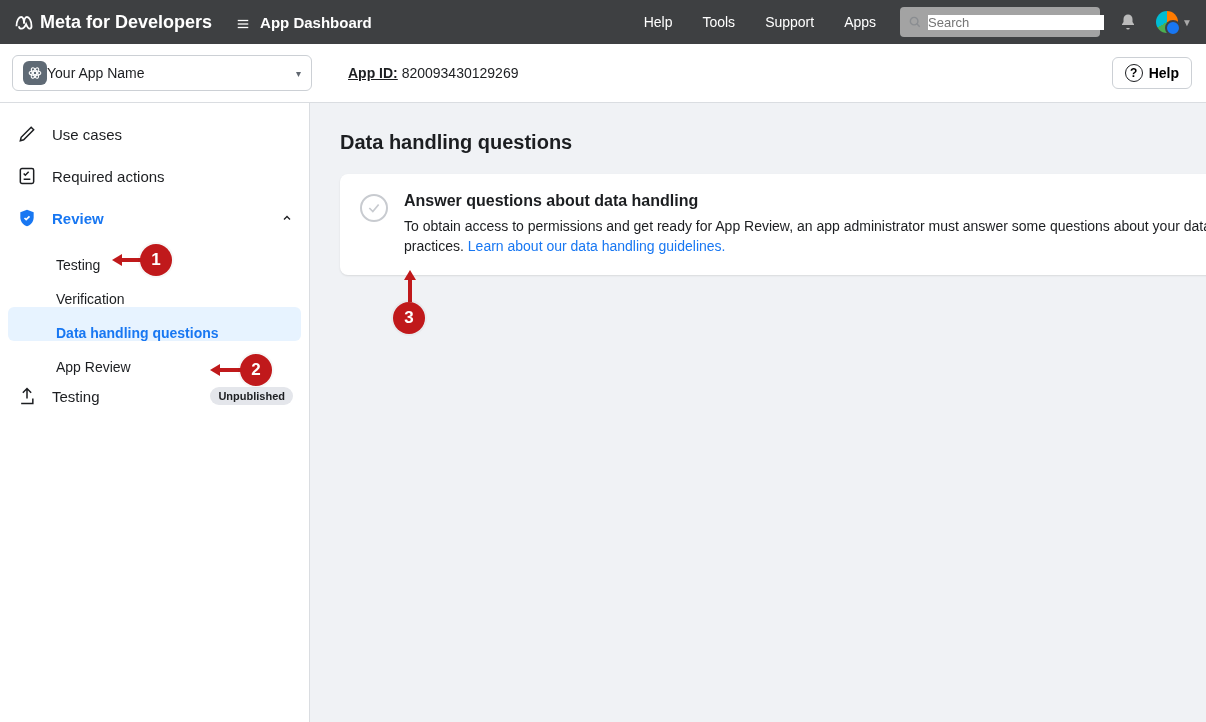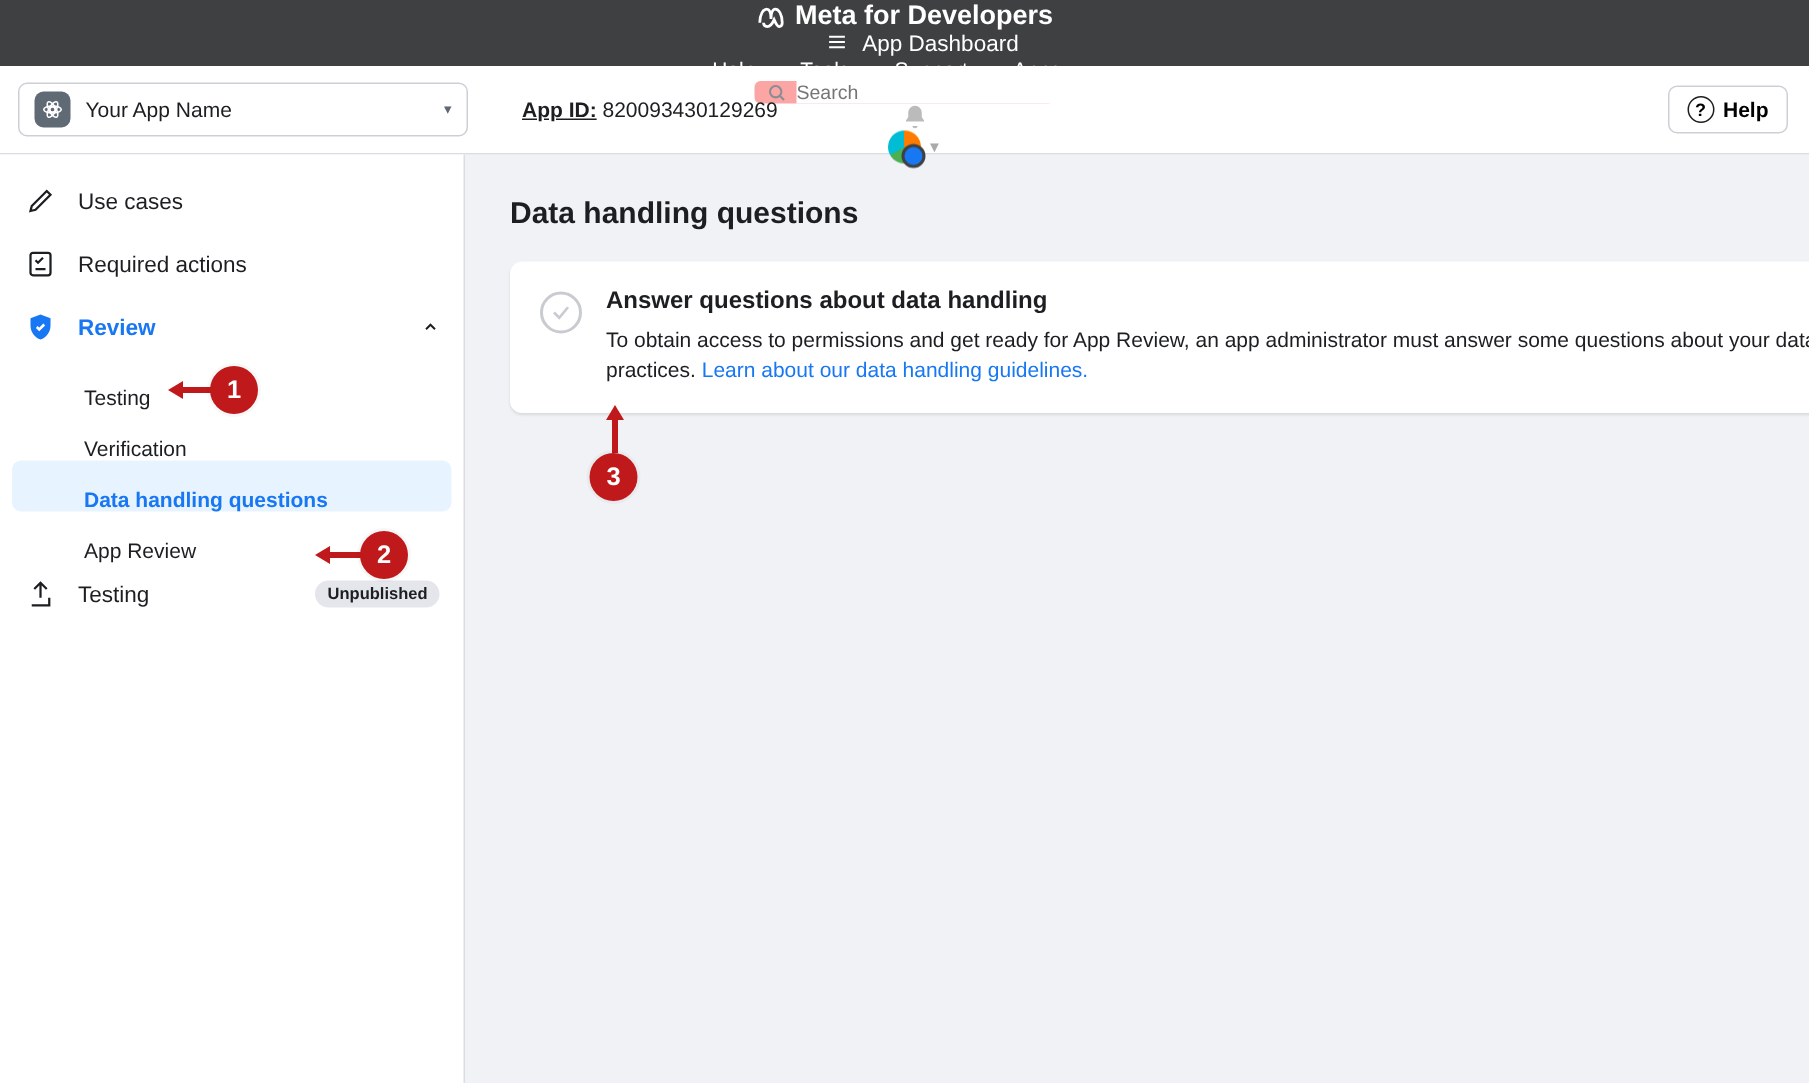--- a/index.html
+++ b/index.html
@@ -1,37 +1,37 @@
 <!DOCTYPE html>
 <html><head>
 <meta charset="utf-8">
 <style>
   * { box-sizing: border-box; margin: 0; padding: 0; }
   html, body { height: 100%; font-family: Helvetica, Arial, sans-serif; font-size: 14px; color: #1c1e21; background: #f0f2f5; overflow: hidden; }
 
   
-  .topbar { height: 44px; background: #3e4042; color: #fff; display: flex; align-items: center; padding: 0 14px; flex-direction: column; }
+  .topbar { height: 44px; background: #3e4042; color: #fff; display: flex; align-items: center; padding: 0 14px; }
   .brand { display: flex; align-items: center; gap: 6px; font-size: 18px; font-weight: 600; white-space: nowrap; }
   .brand-icon svg { display:block; }
-  .topbar .dash-link { margin-left: 24px; display:flex; align-items:flex-start; gap:10px; font-size:15px; font-weight:400; }
+  .topbar .dash-link { margin-left: 24px; display:flex; align-items:flex-end; gap:10px; font-size:15px; font-weight:700; }
   .topbar .spacer { flex: 1; }
   .nav-links { display: flex; gap: 30px; margin-right: 24px; font-size:14px; }
   .nav-links > div { cursor: pointer; }
-  .search-box { width: 200px; height: 30px; background: #fca5a5; border-radius: 4px; display: flex; align-items: center; padding: 0 8px; gap:6px; }
+  .search-box { width: 200px; height: 30px; background: #a3a3a3; border-radius: 4px; display: flex; align-items: center; padding: 0 8px; gap:6px; }
   .search-box input { border: none; outline: none; font-size: 13px; flex:1; color:#333; }
   .search-box .mag { color:#8a8d91; }
   .tb-icon { width: 28px; display:flex; justify-content:center; color:#bbb; margin-left:14px; cursor:pointer; }
   .avatar-wrap { display:flex; align-items:center; margin-left:14px; gap:4px; cursor:pointer; }
   .avatar { width:22px; height:22px; border-radius:50%; background: conic-gradient(#ff7b00 0 120deg,#4caf50 120deg 240deg,#00bcd4 240deg 360deg); position:relative; }
   .avatar::after { content:""; position:absolute; right:-3px; bottom:-3px; width:12px; height:12px; background:#1877f2; border:2px solid #3e4042; border-radius:50%; }
   .caret-down { font-size:10px; color:#aaa; }
 
   
   .subheader { height: 59px; background:#fff; border-bottom:1px solid #dadde1; display:flex; align-items:center; }
-  .app-selector { width:300px; height:36px; margin:0 12px; border:1px solid #ccd0d5; border-radius:6px; display:flex; align-items:center; padding:0 10px; gap:10px; cursor:pointer; }
+  .app-selector { width:300px; height:36px; margin:0 12px; border:1px solid #ccd0d5; border-radius:6px; display:flex; align-items:center; padding:0 10px; gap:0; cursor:pointer; }
   .app-selector .app-badge { width:24px; height:24px; border-radius:6px; background:#5f6a75; display:flex; align-items:center; justify-content:center; color:#fff; }
   .app-selector .app-name { flex:1; font-size:14px; color:#1c1e21; }
   .app-selector .sel-caret { font-size:10px; color:#606770; }
   .appid { margin-left:24px; font-size:14px; }
   .appid .lbl { font-weight:600;text-decoration:underline; }
   .help-btn { margin-left:auto; margin-right:14px; height:32px; padding:0 12px; border:1px solid #ccd0d5; border-radius:6px; background:#fff; display:flex; align-items:center; gap:6px; font-weight:600; font-size:14px; cursor:pointer; }
   .help-btn .qmark { width:18px; height:18px; border:1.6px solid #1c1e21; border-radius:50%; display:flex; align-items:center; justify-content:center; font-size:12px; font-weight:700; }
 
   
   .body { display:flex; height: calc(100% - 103px); }

